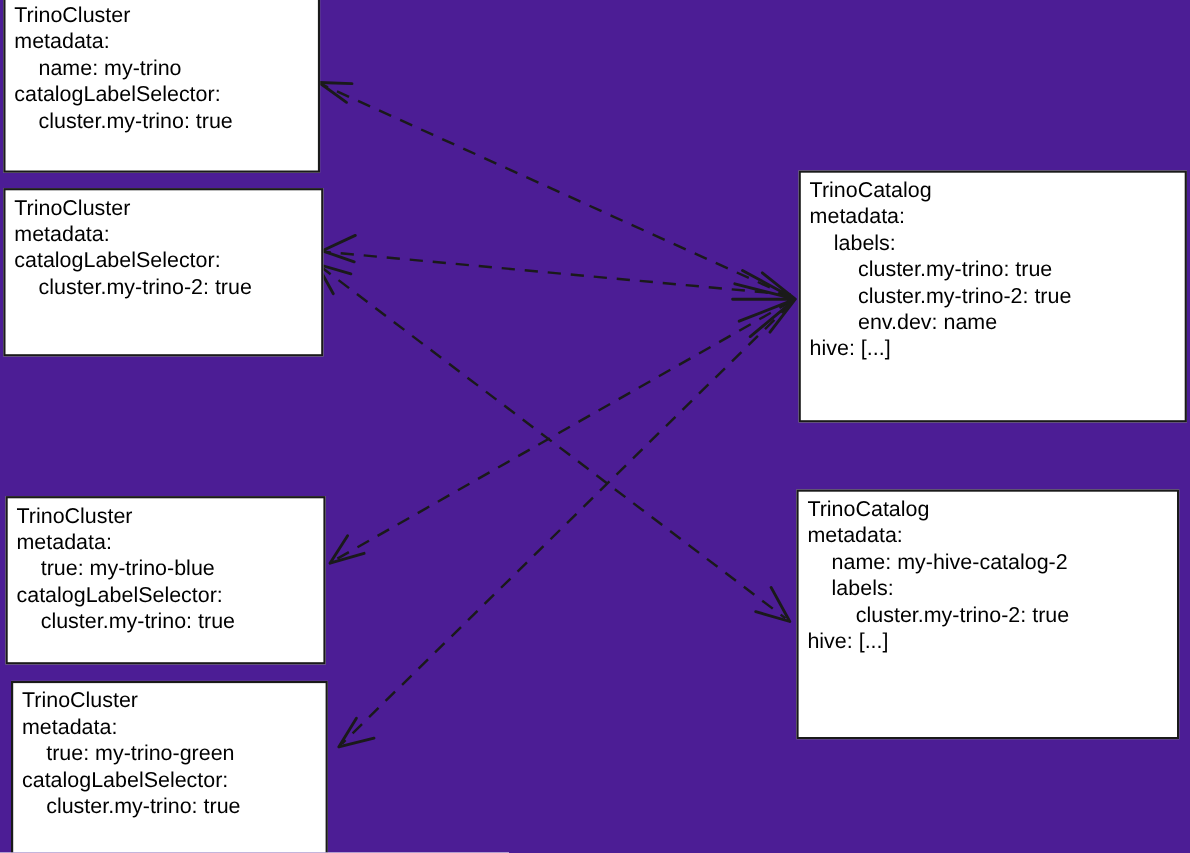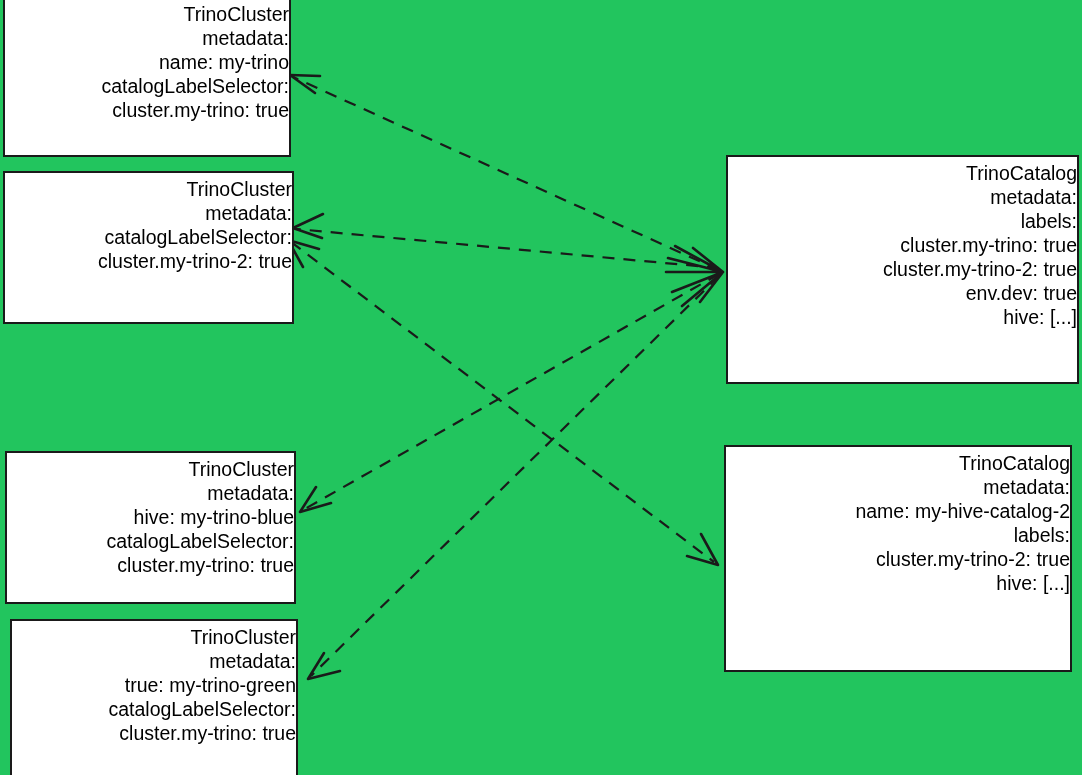--- a/index.html
+++ b/index.html
@@ -8,23 +8,22 @@
     padding: 0;
     background: #ffffff;
   }
   body {
     font-family: "Liberation Sans", sans-serif;
   }
   #canvas {
     position: relative;
     width: 1082px;
     height: 775px;
-    background: #22c55e;
+    background: #4c1d95;
     overflow: hidden;
-    text-align: right;
   }
   .edges {
     position: absolute;
     left: 0;
     top: 0;
     width: 1082px;
     height: 775px;
     pointer-events: none;
   }
   .node {
@@ -40,21 +39,21 @@
   }
   .line {
     font-family: "Liberation Sans", sans-serif;
     font-size: 19.5px;
     line-height: 24px;
     color: #000000;
     white-space: pre;
     padding-left: 8px;
   }
   .ind-0 { padding-left: 8px; }
-  .ind-1 { padding-left: 13px; }
+  .ind-1 { padding-left: 30px; }
   .ind-2 { padding-left: 52px; }
 </style>
 </head>
 <body>
 
 <div id="canvas">
 
   <svg class="edges" viewBox="0 0 1082 775" width="1082" height="775" xmlns="http://www.w3.org/2000/svg">
 
     <g>
@@ -106,21 +105,21 @@
       <div class="line ind-0">metadata:</div>
       <div class="line ind-0">catalogLabelSelector:</div>
       <div class="line ind-1">cluster.my-trino-2: true</div>
     </div>
   </div>
 
   <div class="node" style="left:5px; top:451px; width:291px; height:153px;">
     <div class="node-body">
       <div class="line ind-0">TrinoCluster</div>
       <div class="line ind-0">metadata:</div>
-      <div class="line ind-1">hive: my-trino-blue</div>
+      <div class="line ind-1">true: my-trino-blue</div>
       <div class="line ind-0">catalogLabelSelector:</div>
       <div class="line ind-1">cluster.my-trino: true</div>
     </div>
   </div>
 
   <div class="node" style="left:10px; top:619px; width:288px; height:163px;">
     <div class="node-body">
       <div class="line ind-0">TrinoCluster</div>
       <div class="line ind-0">metadata:</div>
       <div class="line ind-1">true: my-trino-green</div>
@@ -129,21 +128,21 @@
     </div>
   </div>
 
   <div class="node" style="left:726px; top:155px; width:353px; height:229px;">
     <div class="node-body">
       <div class="line ind-0">TrinoCatalog</div>
       <div class="line ind-0">metadata:</div>
       <div class="line ind-1">labels:</div>
       <div class="line ind-2">cluster.my-trino: true</div>
       <div class="line ind-2">cluster.my-trino-2: true</div>
-      <div class="line ind-2">env.dev: true</div>
+      <div class="line ind-2">env.dev: name</div>
       <div class="line ind-0">hive: [...]</div>
     </div>
   </div>
 
   <div class="node" style="left:724px; top:445px; width:348px; height:227px;">
     <div class="node-body">
       <div class="line ind-0">TrinoCatalog</div>
       <div class="line ind-0">metadata:</div>
       <div class="line ind-1">name: my-hive-catalog-2</div>
       <div class="line ind-1">labels:</div>

